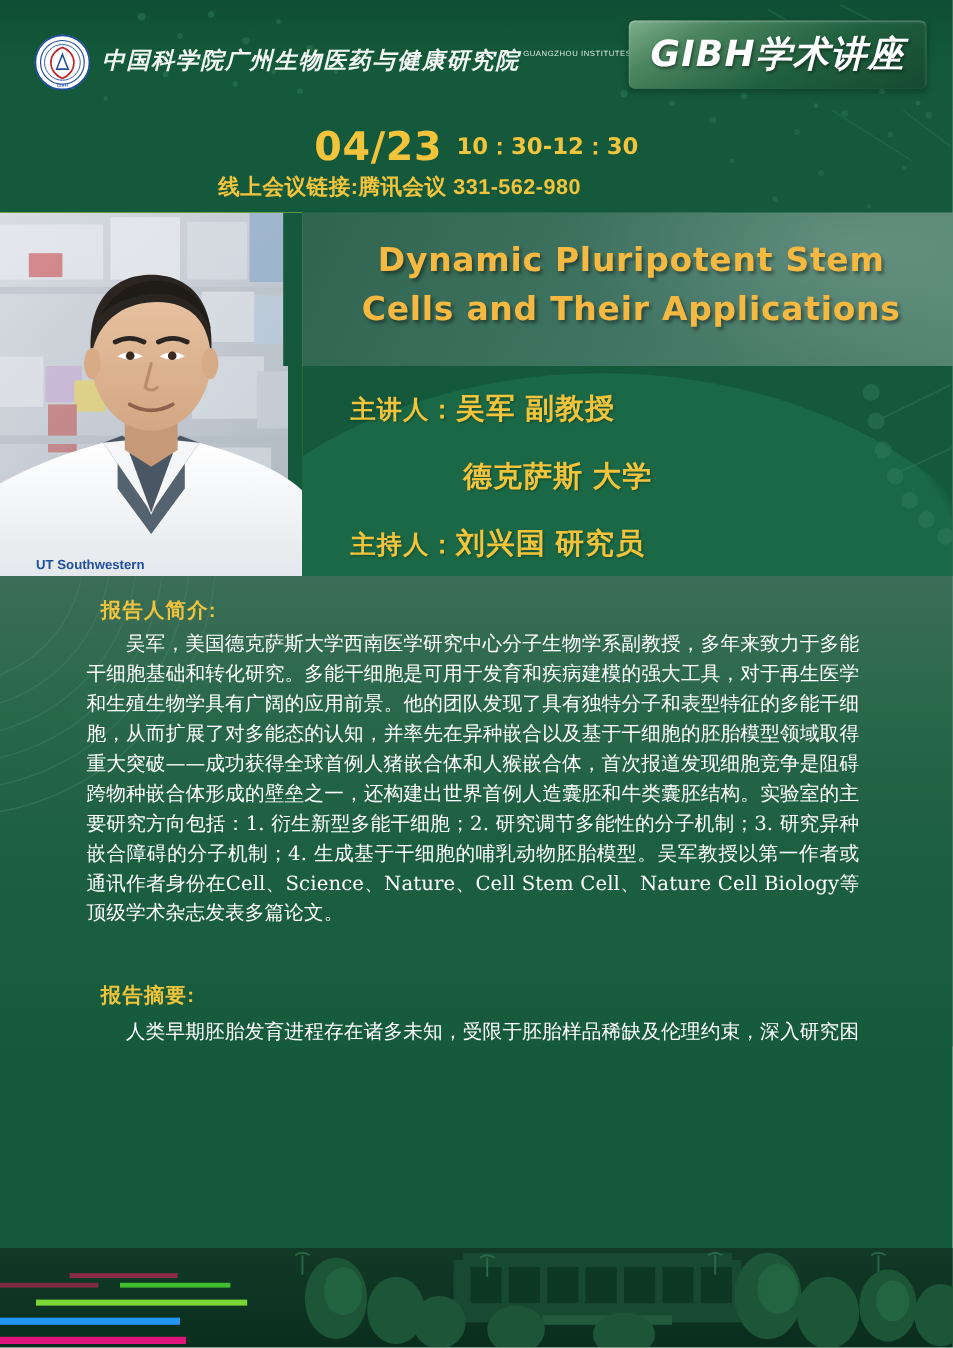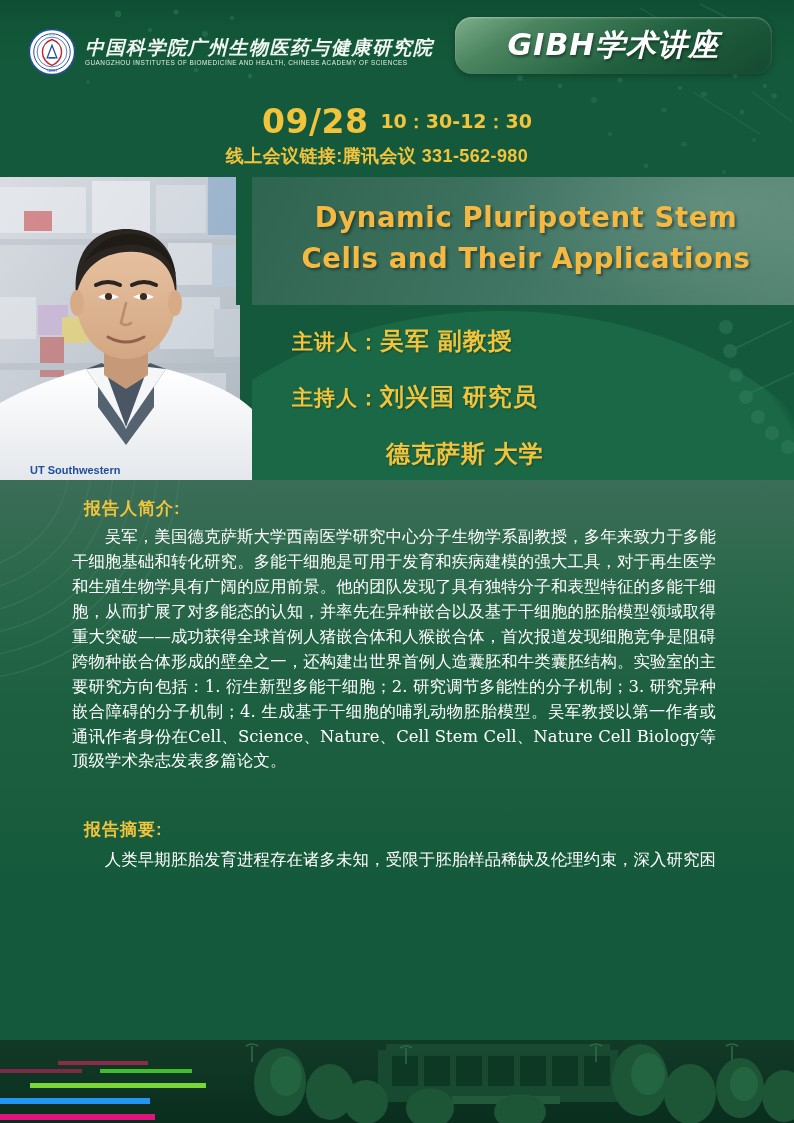--- a/index.html
+++ b/index.html
@@ -30,21 +30,21 @@
     opacity: .55;
   }
   .logo-wrap {
     position: absolute;
     left: 28px; top: 28px;
     display: flex;
     align-items: center;
     gap: 9px;
   }
   .logo-mark { width: 48px; height: 48px; flex: 0 0 48px; }
-  .logo-text { display: flex; flex-direction: column; gap: 2px; }
+  .logo-text { display: flex; flex-direction: row; gap: 2px; }
   .logo-cn {
     font-family: "Liberation Serif", "DejaVu Serif", serif;
     font-size: 19px;
     font-weight: bold;
     font-style: italic;
     color: #f2f6f3;
     letter-spacing: 1.5px;
     white-space: nowrap;
     line-height: 1.05;
   }
@@ -52,22 +52,22 @@
     font-size: 6.3px;
     color: #e2ebe5;
     letter-spacing: .45px;
     white-space: nowrap;
     transform: scaleX(1.02);
     transform-origin: left center;
   }
   .gibh-badge {
     position: absolute;
     right: 22px; top: 17px;
-    width: 317px; height: 57px;
-    border-radius: 17px;
+    width: 248px; height: 57px;
+    border-radius: 5px;
     background: linear-gradient(150deg, #7fae8c 0%, #4b8560 22%, #1f5f3e 60%, #154a30 100%);
     box-shadow: inset 0 1px 2px rgba(255,255,255,.35), 0 2px 6px rgba(0,0,0,.28);
     display: flex;
     align-items: center;
     justify-content: center;
   }
   .gibh-badge-text {
     font-family: "DejaVu Sans", sans-serif;
     font-size: 30px;
     font-weight: bold;
@@ -114,21 +114,20 @@
   .meet-row {
     position: absolute;
     left: 0; top: 52px;
     width: 666px;
     text-align: center;
     font-size: 18px;
     font-weight: bold;
     color: #f2c43c;
     letter-spacing: .4px;
     white-space: nowrap;
-    padding-left: 44px;
   }
 
   
   .portrait {
     position: absolute;
     left: 0; top: 177px;
     width: 252px; height: 303px;
     overflow: hidden;
     background: #84cc16;
   }
@@ -313,21 +312,21 @@
         <circle cx="190" cy="58" r="2"></circle>
           <circle cx="82" cy="84" r="2.4"></circle>
         <circle cx="160" cy="90" r="2"></circle>
       </g>
       <g stroke="#2c7a56" stroke-width="1.3" fill="none" opacity=".8">
         <line x1="120" y1="4" x2="196" y2="52"></line>
         <line x1="178" y1="2" x2="228" y2="40"></line>
       </g>
     </svg>
     <div class="date-row">
-      <span class="date-big">09/28</span><span class="date-time">10：30-12：30</span>
+      <span class="date-big">04/23</span><span class="date-time">10：30-12：30</span>
     </div>
     <div class="meet-row">线上会议链接:腾讯会议 331-562-980</div>
   </div>
 
   <div class="portrait">
     <svg width="252" height="303" viewBox="0 0 252 303">
       <defs>
         <linearGradient id="labbg" x1="0" y1="0" x2="1" y2="1">
           <stop offset="0%" stop-color="#d9dde2"></stop>
           <stop offset="45%" stop-color="#c6ccd4"></stop>
@@ -422,24 +421,24 @@
       </g>
       <g stroke="#3a8062" stroke-width="1.6" fill="none" opacity=".75">
         <line x1="140" y1="44" x2="198" y2="16"></line>
         <line x1="152" y1="90" x2="200" y2="68"></line>
       </g>
     </svg>
     <div class="speaker-lines">
       <div class="sp-line l1">
         <span class="sp-label">主讲人：</span><span>吴军 副教授</span>
       </div>
+      <div class="sp-line l2">德克萨斯 大学</div>
       <div class="sp-line l3">
         <span class="sp-label">主持人：</span><span>刘兴国 研究员</span>
       </div>
-      <div class="sp-line l2">德克萨斯 大学</div>
     </div>
   </div>
 
   <div class="content">
     <svg class="content-arcs" width="330" height="330" viewBox="0 0 330 330">
       <g fill="none" stroke="#4e8570" stroke-width="1.3" opacity=".75">
         <circle cx="20" cy="20" r="110"></circle>
         <circle cx="20" cy="20" r="132"></circle>
         <circle cx="20" cy="20" r="154"></circle>
         <circle cx="20" cy="20" r="176"></circle>

